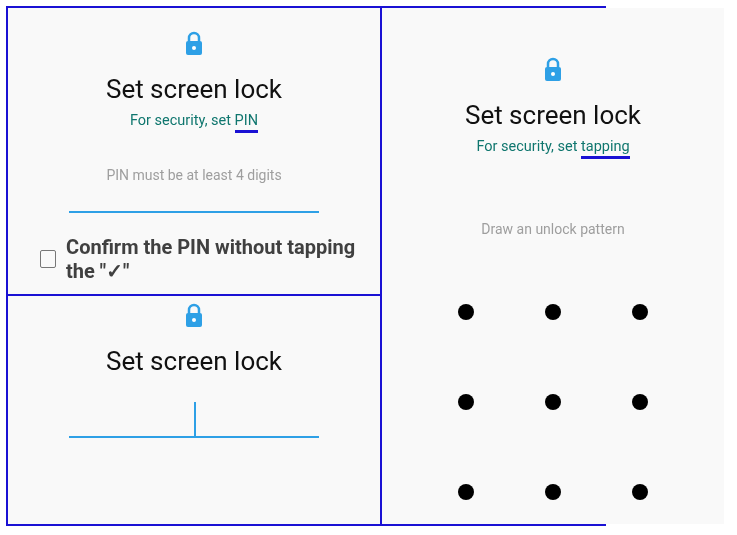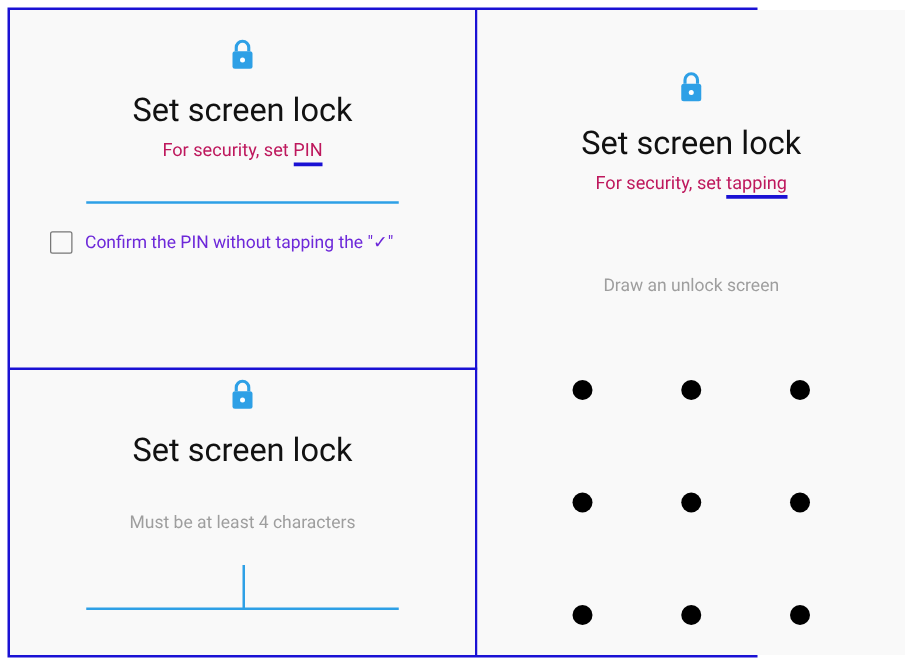--- a/index.html
+++ b/index.html
@@ -47,21 +47,21 @@
       margin-bottom: 12px;
     }
     h2.title {
       font-size: 26px;
       font-weight: 400;
       color: #111;
       margin-bottom: 8px;
     }
     .subtitle {
       font-size: 14.5px;
-      color: #be185d;
+      color: #0f766e;
       margin-bottom: 4px;
     }
     .underline-word {
       display: inline-block;
       border-bottom: 3px solid #1a11d4;
       padding-bottom: 1px;
       line-height: 1.1;
     }
     .helper {
       font-size: 14px;
@@ -102,22 +102,23 @@
       padding-left: 32px;
       text-align: left;
     }
     .checkbox {
       width: 18px; height: 18px;
       border: 1.5px solid #777;
       border-radius: 2px;
       display: inline-block;
     }
     .confirm-label {
-      font-size: 14px;
-      color: #6d28d9;
+      font-size: 20px;
+      color: #404040;
+      font-weight: bold;
     }
     .pattern-helper { margin-top: 62px; }
     .pattern-grid {
       margin: 30px auto 0;
       width: 260px;
       display: grid;
       grid-template-columns: repeat(3, 1fr);
       grid-template-rows: repeat(3, 90px);
       justify-items: center;
       align-items: center;
@@ -138,56 +139,56 @@
       <svg width="24" height="28" viewBox="0 0 24 28">
         <path d="M7 11 V8 a5 5 0 0 1 10 0 V11" fill="none" stroke="#2ea0e6" stroke-width="2.5"></path>
         <rect x="4" y="11" width="16" height="14" rx="2" fill="#2ea0e6"></rect>
         <circle cx="12" cy="18" r="2" fill="#fff"></circle>
       </svg>
     </span>
     <h2 class="title">Set screen lock</h2>
     <div class="subtitle">
       <span>For security, set </span><span class="underline-word">PIN</span>
     </div>
+    <div class="helper">PIN must be at least 4 digits</div>
     <div class="pin-input-line"></div>
     <div class="confirm-row">
       <span class="checkbox"></span>
       <span class="confirm-label">Confirm the PIN without tapping the "✓"</span>
     </div>
   </div>
 
   <div class="panel-password">
     <span class="lock-icon">
       <svg width="24" height="28" viewBox="0 0 24 28">
         <path d="M7 11 V8 a5 5 0 0 1 10 0 V11" fill="none" stroke="#2ea0e6" stroke-width="2.5"></path>
         <rect x="4" y="11" width="16" height="14" rx="2" fill="#2ea0e6"></rect>
         <circle cx="12" cy="18" r="2" fill="#fff"></circle>
       </svg>
     </span>
     <h2 class="title">Set screen lock</h2>
-    <div class="helper">Must be at least 4 characters</div>
     <div class="pw-input-wrap">
       <div class="pw-cursor"></div>
       <div class="pw-input-line"></div>
     </div>
   </div>
 
   <div class="panel-pattern">
     <span class="lock-icon">
       <svg width="24" height="28" viewBox="0 0 24 28">
         <path d="M7 11 V8 a5 5 0 0 1 10 0 V11" fill="none" stroke="#2ea0e6" stroke-width="2.5"></path>
         <rect x="4" y="11" width="16" height="14" rx="2" fill="#2ea0e6"></rect>
         <circle cx="12" cy="18" r="2" fill="#fff"></circle>
       </svg>
     </span>
     <h2 class="title">Set screen lock</h2>
     <div class="subtitle">
       <span>For security, set </span><span class="underline-word">tapping</span>
     </div>
-    <div class="helper pattern-helper">Draw an unlock screen</div>
+    <div class="helper pattern-helper">Draw an unlock pattern</div>
     <div class="pattern-grid">
       <div class="dot"></div>
       <div class="dot"></div>
       <div class="dot"></div>
       <div class="dot"></div>
       <div class="dot"></div>
       <div class="dot"></div>
       <div class="dot"></div>
       <div class="dot"></div>
       <div class="dot"></div>

